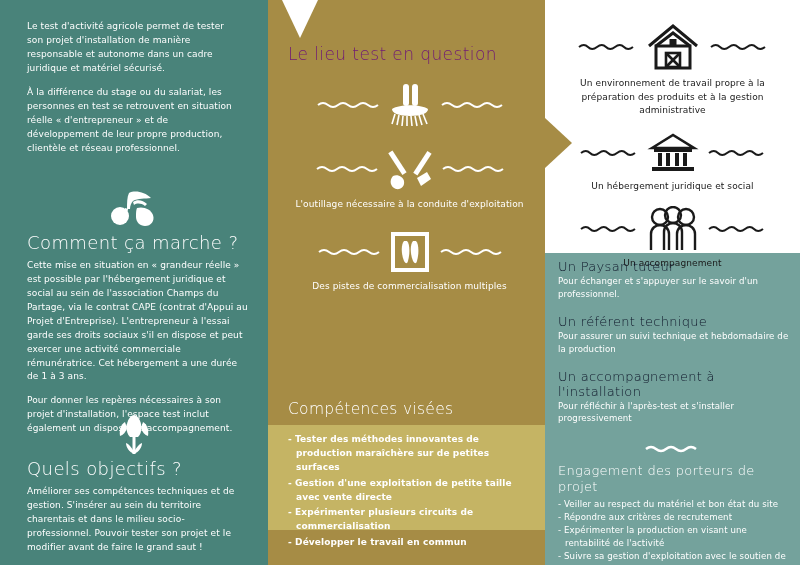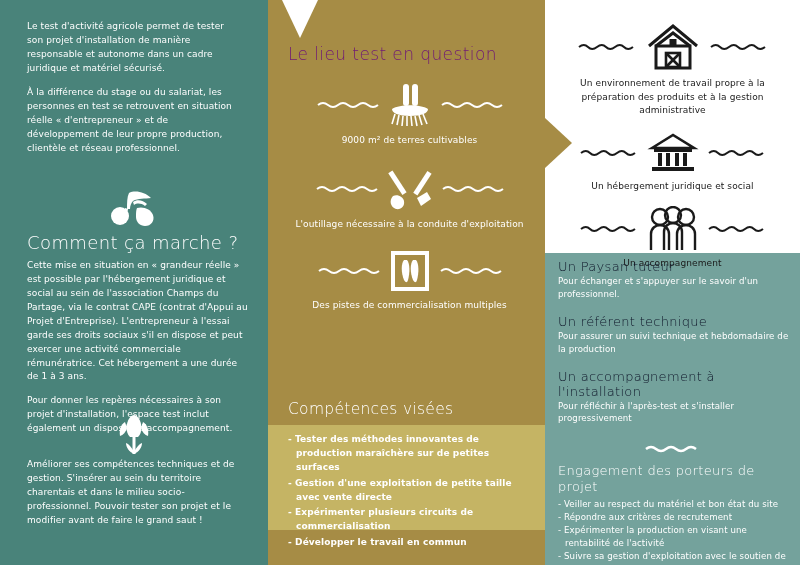--- a/index.html
+++ b/index.html
@@ -263,20 +263,21 @@
       <path d="M13 9 C9 11, 7 17, 8 23 C11 22, 14 19, 15 15 Z"></path>
       <path d="M31 9 C35 11, 37 17, 36 23 C33 22, 30 19, 29 15 Z"></path>
       <rect x="20.5" y="22" width="3" height="19"></rect>
       <path d="M22 41 C17 39, 14 34, 14 30 C17 31, 20 35, 22 39 Z"></path>
       <path d="M22 41 C27 39, 30 34, 30 30 C27 31, 24 35, 22 39 Z"></path>
     </g>
   </svg>
 </div>
 
 <div class="block-3">
+  <div class="h1">Quels objectifs ?</div>
   <p class="body">Améliorer ses compétences techniques et de gestion. S'insérer au sein du territoire charentais et dans le milieu socio-professionnel. Pouvoir tester son projet et le modifier avant de faire le grand saut !</p>
 </div>
 
 <div class="mid-inner">
   <div class="mid-h1">Le lieu test en question</div>
 
   <div class="feature">
     <div class="wave-row">
       <svg width="62" height="10" viewBox="0 0 62 10">
         <path d="M1 5 q5 -4 10 0 t10 0 t10 0 t10 0 t10 0 t10 0" fill="none" stroke="#ffffff" stroke-width="2"></path>
@@ -295,21 +296,20 @@
             <line x1="27" y1="34" x2="29" y2="44"></line>
             <line x1="31" y1="33" x2="34" y2="43"></line>
             <line x1="35" y1="32" x2="39" y2="42"></line>
           </g>
         </g>
       </svg>
       <svg width="62" height="10" viewBox="0 0 62 10">
         <path d="M1 5 q5 -4 10 0 t10 0 t10 0 t10 0 t10 0 t10 0" fill="none" stroke="#ffffff" stroke-width="2"></path>
       </svg>
     </div>
-    <div class="cap">9000 m² de terres cultivables</div>
   </div>
 
   <div class="feature">
     <div class="wave-row">
       <svg width="62" height="10" viewBox="0 0 62 10">
         <path d="M1 5 q5 -4 10 0 t10 0 t10 0 t10 0 t10 0 t10 0" fill="none" stroke="#ffffff" stroke-width="2"></path>
       </svg>
       <svg width="46" height="46" viewBox="0 0 46 46">
         <g fill="#ffffff">
           <rect x="8" y="4" width="5" height="26" transform="rotate(-33 10 17)"></rect>

